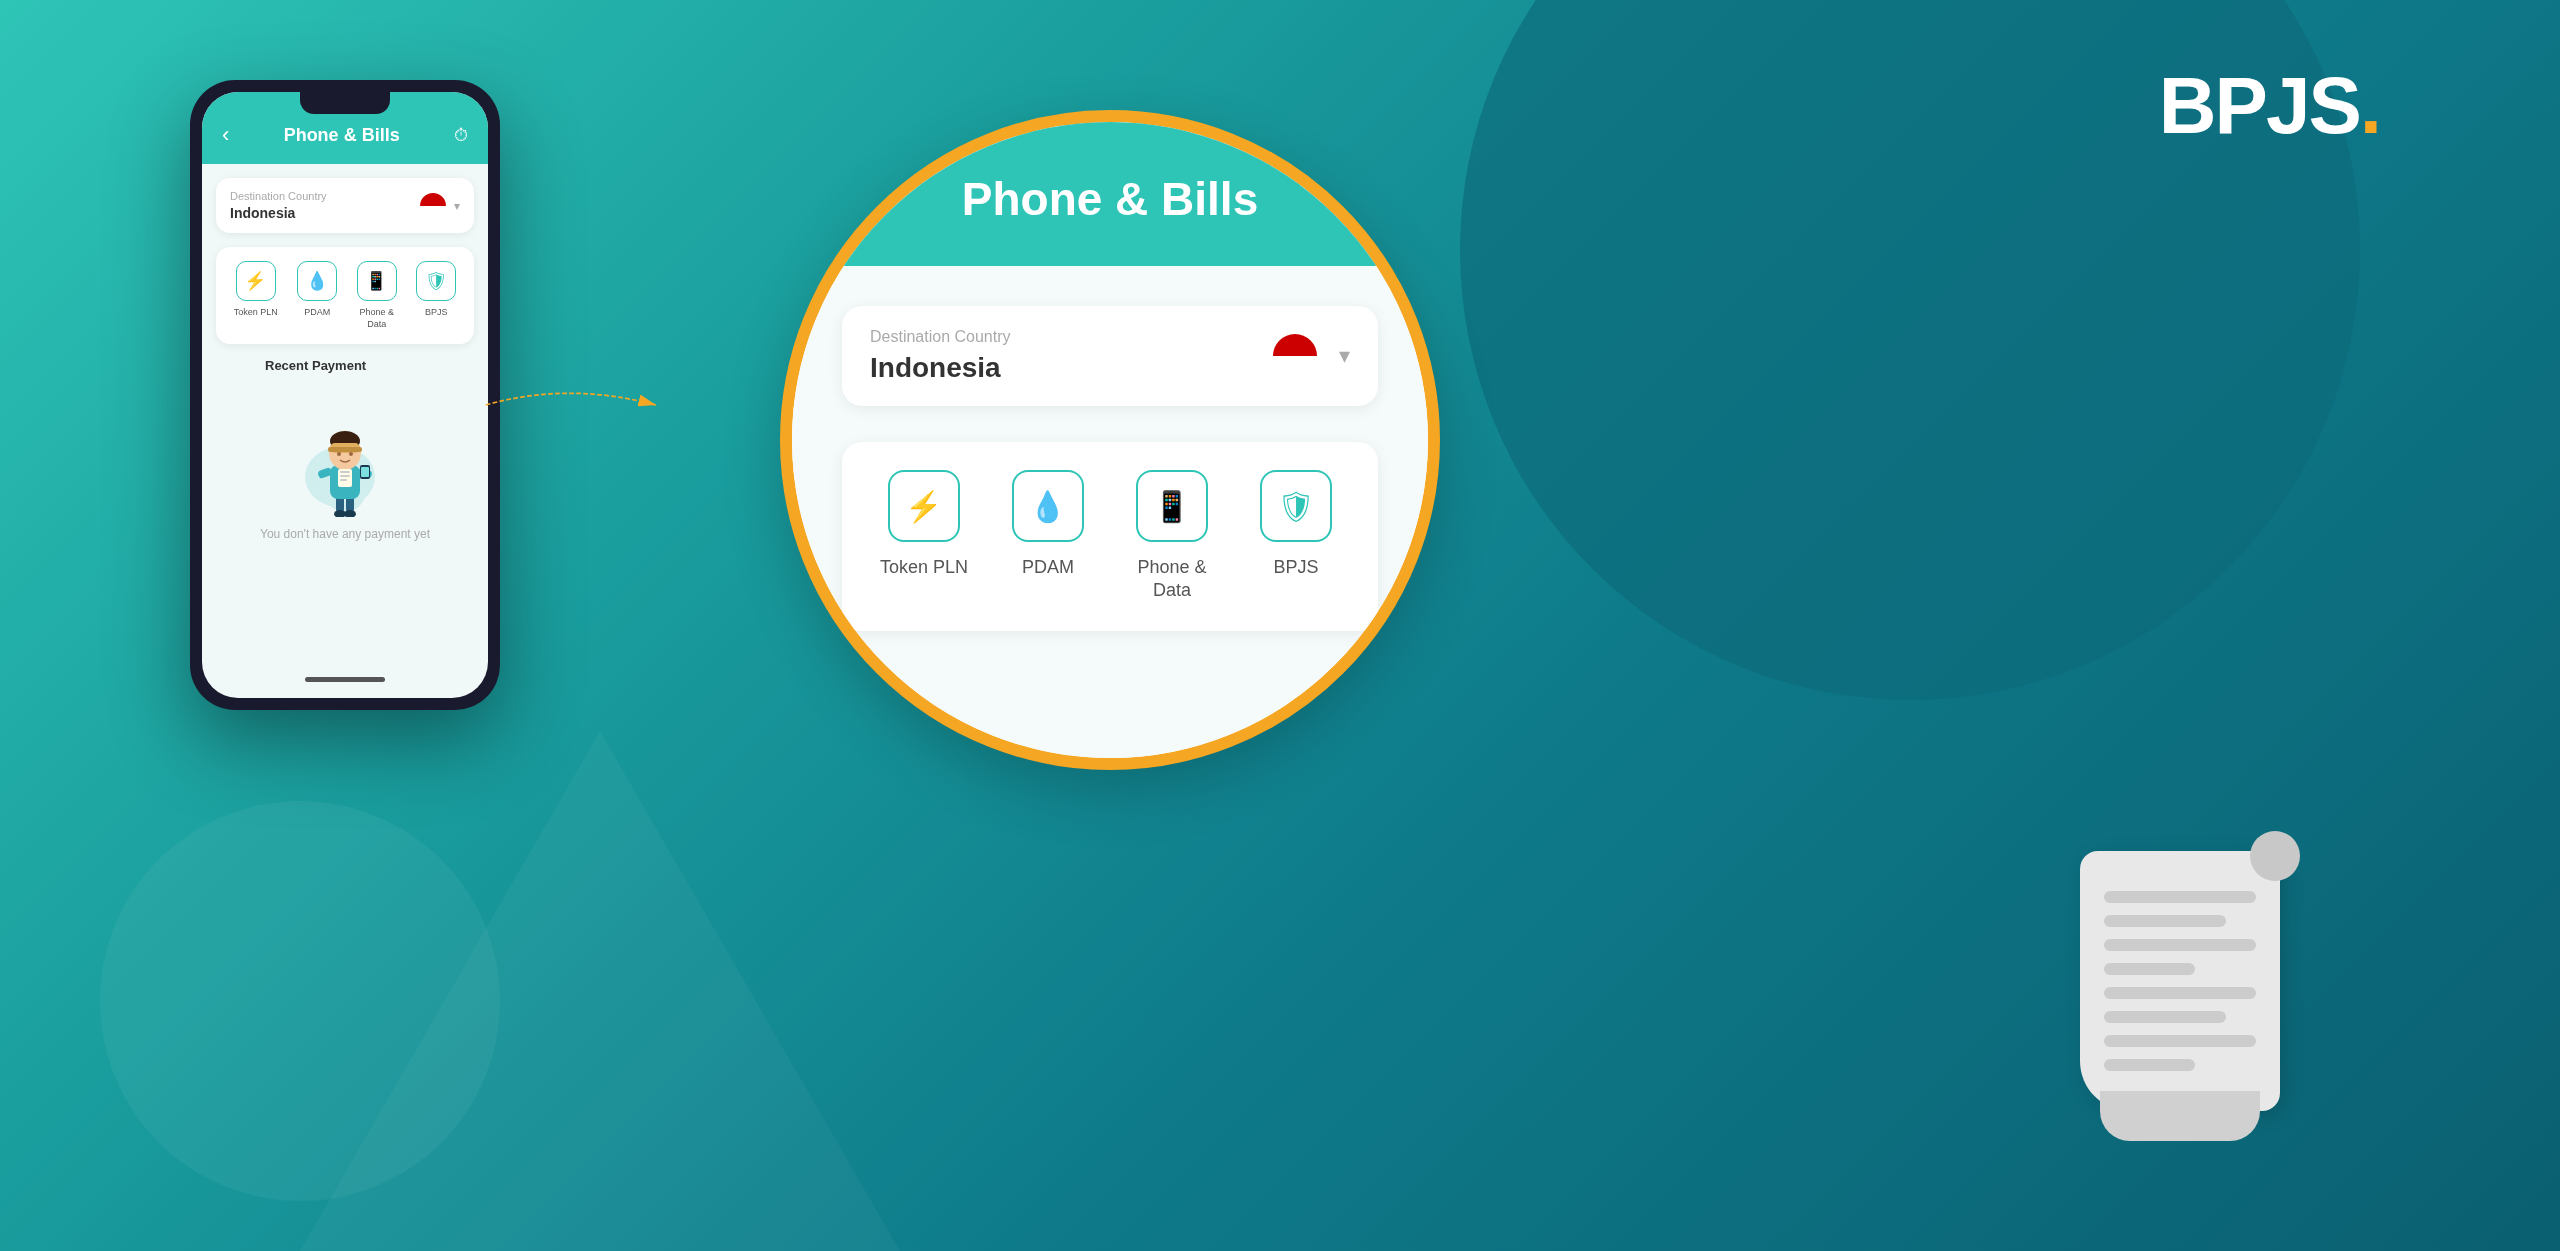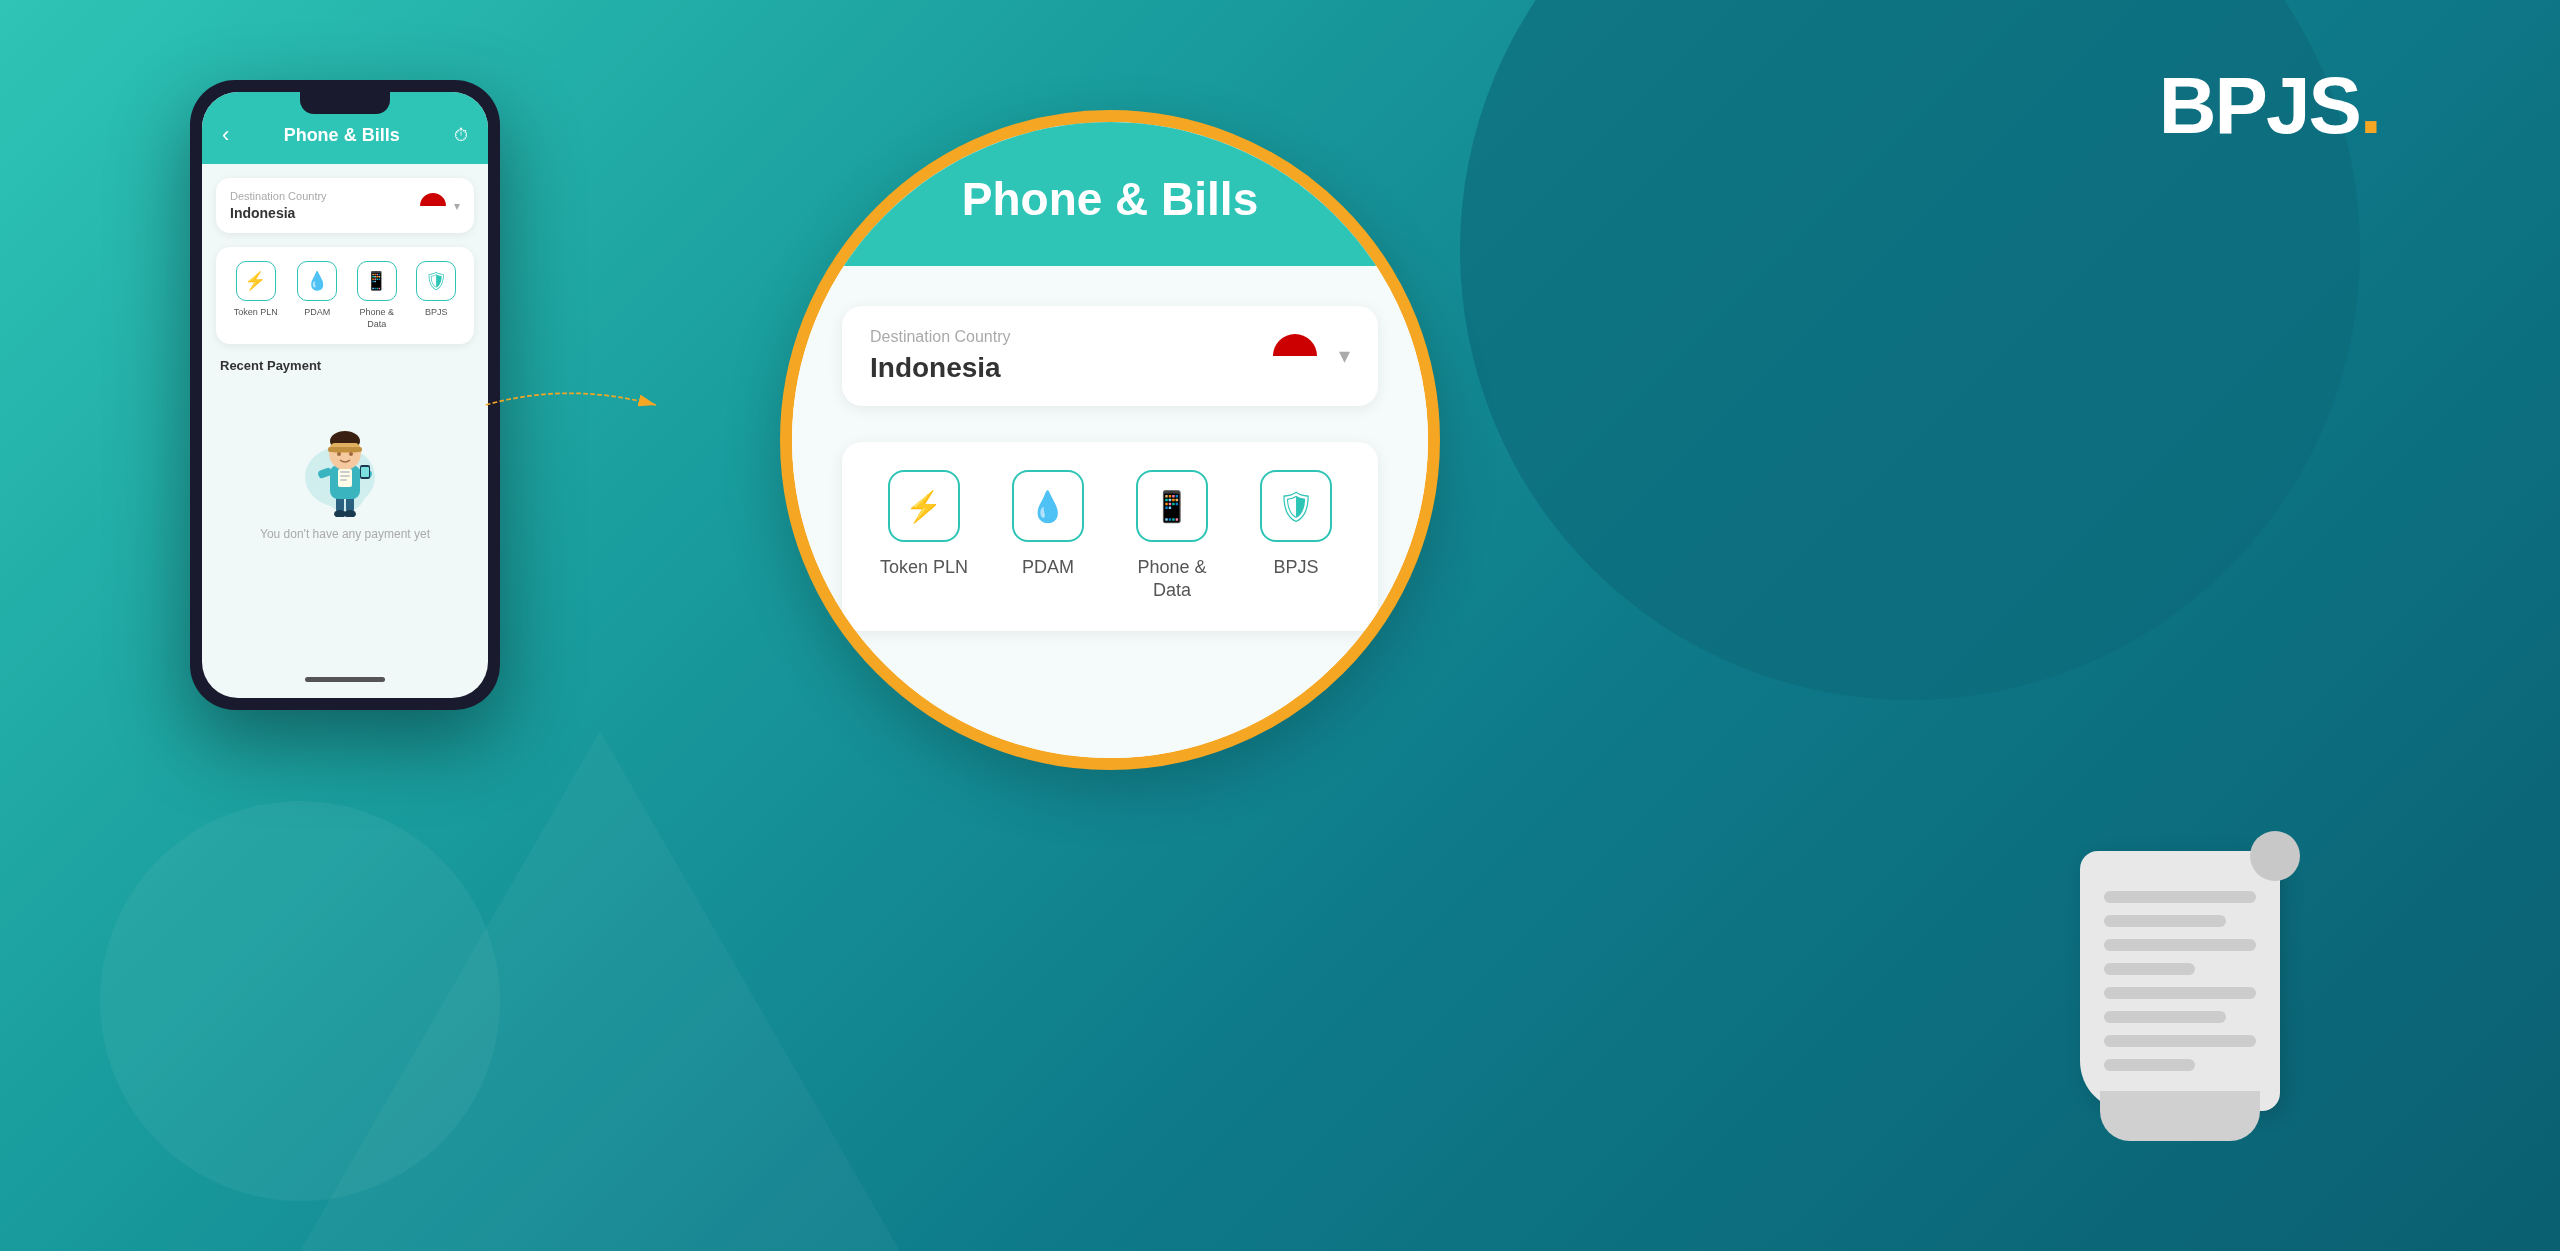--- a/index.html
+++ b/index.html
@@ -204,20 +204,21 @@
       text-align: center;
       line-height: 1.3;
     }
 
     .recent-payment-title {
       font-size: 13px;
       font-weight: 700;
       color: #333;
       margin-bottom: 14px;
       padding: 0 4px;
+      margin-left: 45px;
     }
 
     .empty-state {
       display: flex;
       flex-direction: column;
       align-items: center;
       padding: 20px 0;
     }
     .empty-text {
       font-size: 12px;

